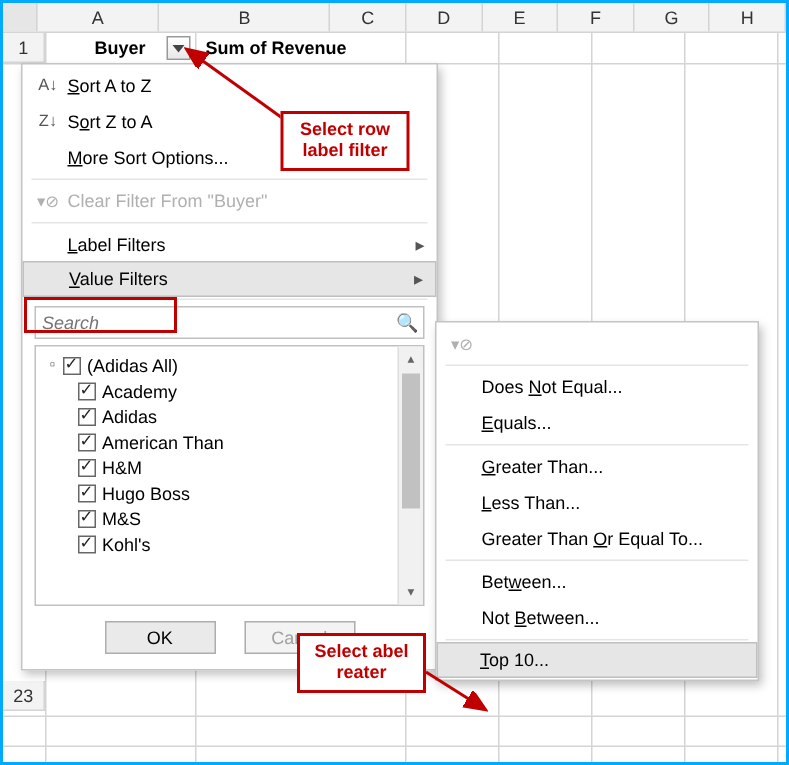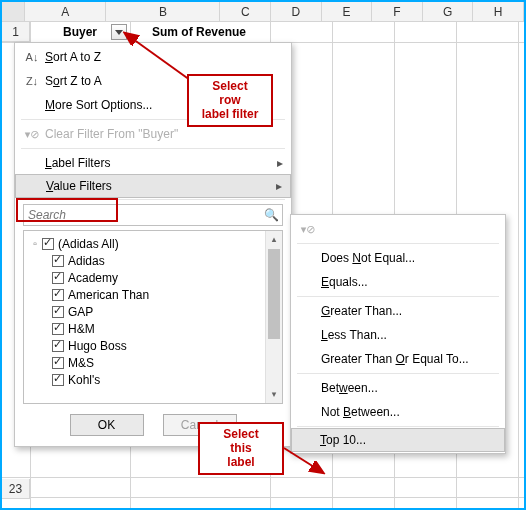--- a/index.html
+++ b/index.html
@@ -44,21 +44,21 @@
   .scrollbar .up { top:0;} .scrollbar .dn { bottom:0;}
   
   .btns { display:flex; justify-content:center; gap:19px; padding:6px 10px 8px 10px;}
   .btns button { width:74px; height:22px; border:1px solid #adadad; background:#eaeaea; font-size:12px;}
   .btns button.dis { color:#a0a0a0; background:#f3f3f3;}
   
   .submenu { position:absolute; left:288px; top:212px; width:216px; background:#fff; border:1px solid #c4c4c4; box-shadow:2px 3px 6px rgba(0,0,0,.25); padding:2px 0; z-index:5;}
   .submenu .mi { height:24px;}
   .submenu .hi { background:#e6e6e6; border:1px solid #bfbfbf; margin:-1px 0; height:24px; display:flex; align-items:center; padding:0 8px 0 28px;}
   
-  .callout { position:absolute; border:2px solid #c00000; background:#fff; color:#c00000; font-size:13px; font-weight:600; padding:4px 12px; text-align:center; line-height:1.15; z-index:10;}
+  .callout { position:absolute; border:2px solid #c00000; background:#fff; color:#c00000; font-size:13px; font-weight:600; padding:4px 0; text-align:center; line-height:1.15; z-index:10;}
   .arrow { position:absolute; stroke:#c00000; fill:#c00000; z-index:9;}
   .redbox { position:absolute; border:2px solid #c00000; z-index:8; pointer-events:none;}
 </style>
 </head>
 <body>
 
 <div class="wrap">
   <div class="grid">
     <div class="colhead">
       <div class="corner"></div>
@@ -79,24 +79,24 @@
       <div class="vline" style="left:330px"></div>
       <div class="vline" style="left:392px"></div>
       <div class="vline" style="left:454px"></div>
       <div class="vline" style="left:516px"></div>
 
       <div class="hline" style="top:20px"></div>
       <div class="hline" style="top:455px"></div>
       <div class="hline" style="top:475px"></div>
 
       <div class="rowhead" style="top:0;height:20px">1</div>
-      <div class="rowhead" style="top:457px;height:20px">23</div>
+      <div class="rowhead" style="top:432px;height:20px">23</div>
 
       <div class="cell bold" style="left:30px; top:0; width:96px; text-align:center;">Buyer</div>
-      <div class="cell bold" style="left:146px; top:0; width:136px;">Sum of Revenue</div>
+      <div class="cell bold" style="left:131px; top:0; width:136px;">Sum of Revenue</div>
       <div class="dd" style="left:109px; top:2px;"></div>
     </div>
   </div>
 
   <div class="menu">
     <div class="mi">
       <span class="ico">A↓</span>
       <span class="lab"><u>S</u>ort A to Z</span>
     </div>
     <div class="mi">
@@ -132,39 +132,33 @@
       <div class="tree">
         <div class="titem">
             <span class="tw">▫</span>
             <span class="cb"></span>
             <span>(Adidas All)</span>
           </div>
         <div class="titem">
             <span class="tw"></span>
             <span style="width:10px"></span>
             <span class="cb"></span>
+            <span>Academy</span>
+          </div>
+        <div class="titem">
+            <span class="tw"></span>
+            <span style="width:10px"></span>
+            <span class="cb"></span>
             <span>Adidas</span>
           </div>
         <div class="titem">
             <span class="tw"></span>
             <span style="width:10px"></span>
             <span class="cb"></span>
-            <span>Academy</span>
-          </div>
-        <div class="titem">
-            <span class="tw"></span>
-            <span style="width:10px"></span>
-            <span class="cb"></span>
             <span>American Than</span>
-          </div>
-        <div class="titem">
-            <span class="tw"></span>
-            <span style="width:10px"></span>
-            <span class="cb"></span>
-            <span>GAP</span>
           </div>
         <div class="titem">
             <span class="tw"></span>
             <span style="width:10px"></span>
             <span class="cb"></span>
             <span>H&amp;M</span>
           </div>
         <div class="titem">
             <span class="tw"></span>
             <span style="width:10px"></span>
@@ -246,22 +240,22 @@
   <svg class="arrow" style="left:118px; top:26px;" width="78" height="58">
     <defs>
         <marker id="ah1" markerWidth="8" markerHeight="8" refX="6" refY="3" orient="auto">
           <path d="M0,0 L7,3 L0,6 Z" fill="#c00000"></path>
         </marker>
       </defs>
     <line x1="70" y1="52" x2="6" y2="6" stroke="#c00000" stroke-width="2" marker-end="url(#ah1)"></line>
   </svg>
 
   <div class="callout" style="left:196px; top:420px; width:86px;">
-    <div>Select this</div>
-      <div>label</div>
+    <div>Select abel</div>
+      <div>reater</div>
   </div>
   <svg class="arrow" style="left:276px; top:440px;" width="50" height="40">
     <defs>
         <marker id="ah2" markerWidth="8" markerHeight="8" refX="6" refY="3" orient="auto">
           <path d="M0,0 L7,3 L0,6 Z" fill="#c00000"></path>
         </marker>
       </defs>
     <line x1="6" y1="6" x2="44" y2="30" stroke="#c00000" stroke-width="2" marker-end="url(#ah2)"></line>
   </svg>
 

